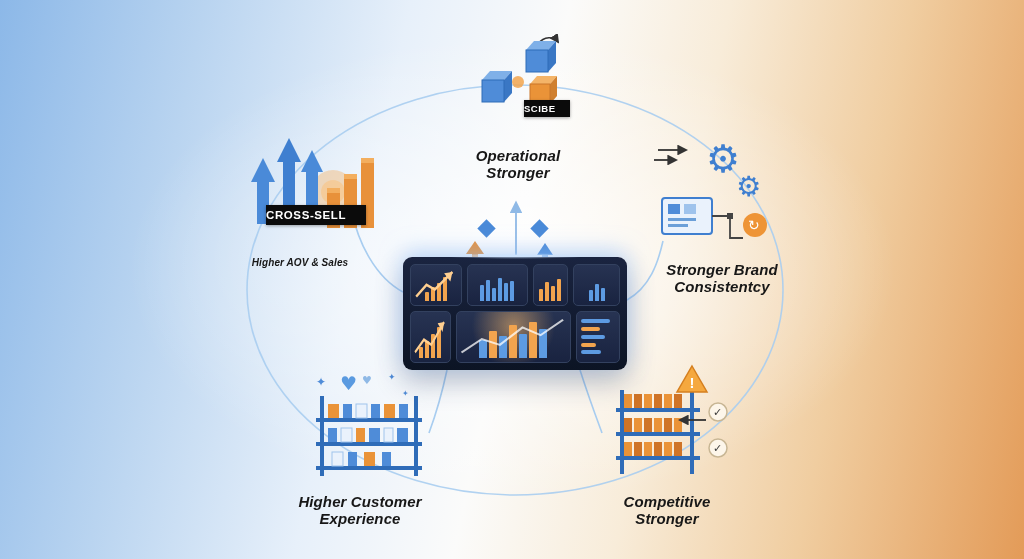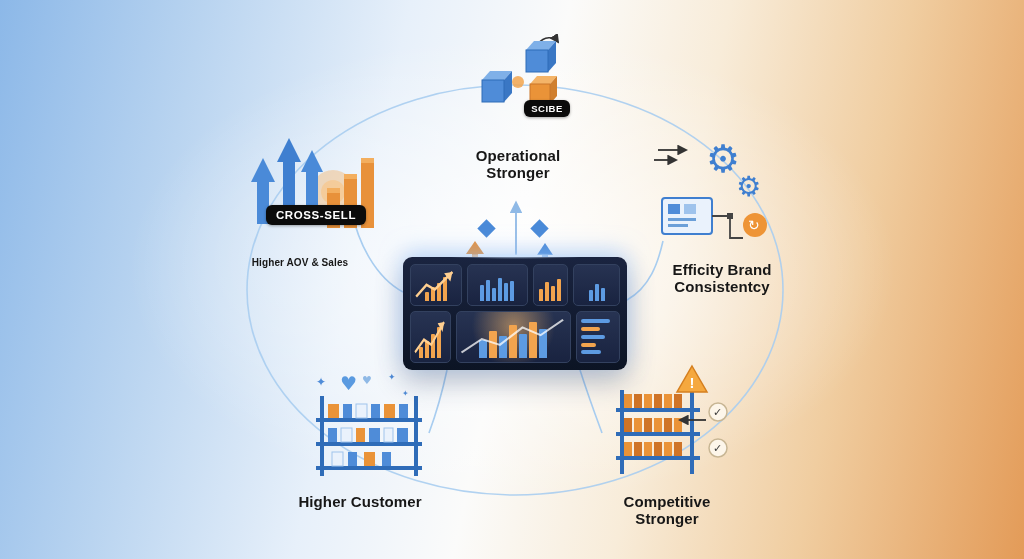--- a/index.html
+++ b/index.html
@@ -7,27 +7,27 @@
     position:relative;width:1024px;height:559px;overflow:hidden;
     font-family:"Liberation Sans",sans-serif;color:#171717;
     background:linear-gradient(102deg,#8cb8e8 0%,#b9d4f0 18%,#e7f0fa 36%,#fbfbfa 50%,#f8ecd9 64%,#f0cda0 80%,#e39b58 100%);
   }
   .stage::before{
     content:"";position:absolute;inset:0;z-index:0;
     background:radial-gradient(ellipse 52% 58% at 50% 48%, rgba(255,255,255,.85), rgba(255,255,255,0) 72%);
   }
   .connectors{position:absolute;left:0;top:0;z-index:1;}
   .icon-svg{position:absolute;z-index:2;}
-  .label{position:absolute;z-index:3;text-align:center;font-size:15px;font-weight:600;line-height:1.15;letter-spacing:.1px;color:#171717;}
+  .label{position:absolute;z-index:3;text-align:center;font-size:15px;font-weight:600;line-height:1.15;letter-spacing:.1px;color:#171717;font-style:italic;}
   .label-aov{left:185px;top:257px;width:230px;font-size:10px;}
   .label-op{left:438px;top:147px;width:160px;}
   .label-brand{left:632px;top:261px;width:180px;}
   .label-comp{left:592px;top:493px;width:150px;}
   .label-cust{left:275px;top:493px;width:170px;}
-  .badge{position:absolute;z-index:4;background:#0b0b0b;color:#fff;font-weight:700;text-align:center;border-radius:6px;box-shadow:0 1px 3px rgba(0,0,0,.35);}
+  .badge{position:absolute;z-index:4;background:#0b0b0b;color:#fff;font-weight:700;border-radius:0;box-shadow:0 1px 3px rgba(0,0,0,.35);}
   .badge-crosssell{left:266px;top:205px;width:100px;padding:4px 0;font-size:11.5px;letter-spacing:.6px;}
   .badge-scibe{left:524px;top:100px;width:46px;padding:3px 0;font-size:9.5px;letter-spacing:.5px;}
 
   
   .dashboard{
     position:absolute;left:403px;top:257px;width:224px;height:113px;z-index:5;
     background:linear-gradient(180deg,#1a2440,#0c1424);
     border-radius:9px;padding:7px;box-sizing:border-box;
     display:flex;flex-direction:column;gap:5px;
     box-shadow:0 -6px 22px rgba(150,195,255,.55), 0 12px 28px rgba(30,50,90,.30);
@@ -136,21 +136,21 @@
     <rect x="16" y="74" width="12" height="10" fill="#4f8cd8"></rect>
     <rect x="32" y="74" width="12" height="10" fill="#9fc3ec"></rect>
     <rect x="16" y="88" width="28" height="3" fill="#6b9fd8"></rect>
     <rect x="16" y="94" width="20" height="3" fill="#6b9fd8"></rect>
     <path d="M60,86 h18 v22 h13" fill="none" stroke="#444" stroke-width="1.8"></path>
     <rect x="75" y="83" width="6" height="6" fill="#444"></rect>
     <circle cx="103" cy="95" r="12" fill="#ee9436"></circle>
     <text x="96" y="100" font-size="14" fill="#ffffff" font-family="DejaVu Sans, sans-serif">↻</text>
   </svg>
   <div class="label label-brand">
-    <div>Efficity Brand</div>
+    <div>Stronger Brand</div>
     <div>Consistentcy</div>
   </div>
 
   <svg class="icon-svg" style="left:612px;top:362px" width="125" height="120" viewBox="0 0 125 120">
     <defs>
       <marker id="mdark3" viewBox="0 0 10 10" refX="8" refY="5" markerWidth="6" markerHeight="6" orient="auto-start-reverse">
         <path d="M0,0 L10,5 L0,10 z" fill="#333"></path>
       </marker>
     </defs>
     <rect x="8" y="28" width="4" height="84" fill="#2f6cb8"></rect>
@@ -212,20 +212,21 @@
       <rect x="67" y="62" width="11" height="14" fill="#4f8cd8"></rect>
       <rect x="82" y="62" width="9" height="14" fill="#eaf2fc" stroke="#9fc3ec"></rect>
       <rect x="95" y="62" width="11" height="14" fill="#4f8cd8"></rect>
     <rect x="30" y="86" width="11" height="14" fill="#eaf2fc" stroke="#9fc3ec"></rect>
       <rect x="46" y="86" width="9" height="14" fill="#4f8cd8"></rect>
       <rect x="62" y="86" width="11" height="14" fill="#ea9338"></rect>
       <rect x="80" y="86" width="9" height="14" fill="#4f8cd8"></rect>
   </svg>
   <div class="label label-cust">
     <div>Higher Customer</div>
+    <div>Experience</div>
   </div>
 
   <div class="dashboard">
     <div class="glowline"></div>
     <div class="dash-row row1">
       <div class="tile t-a">
         <div class="bars">
             <i style="height: 30%; background: rgb(242, 164, 78);"></i>
             <i style="height: 48%; background: rgb(242, 164, 78);"></i>
             <i style="height: 62%; background: rgb(242, 164, 78);"></i>

